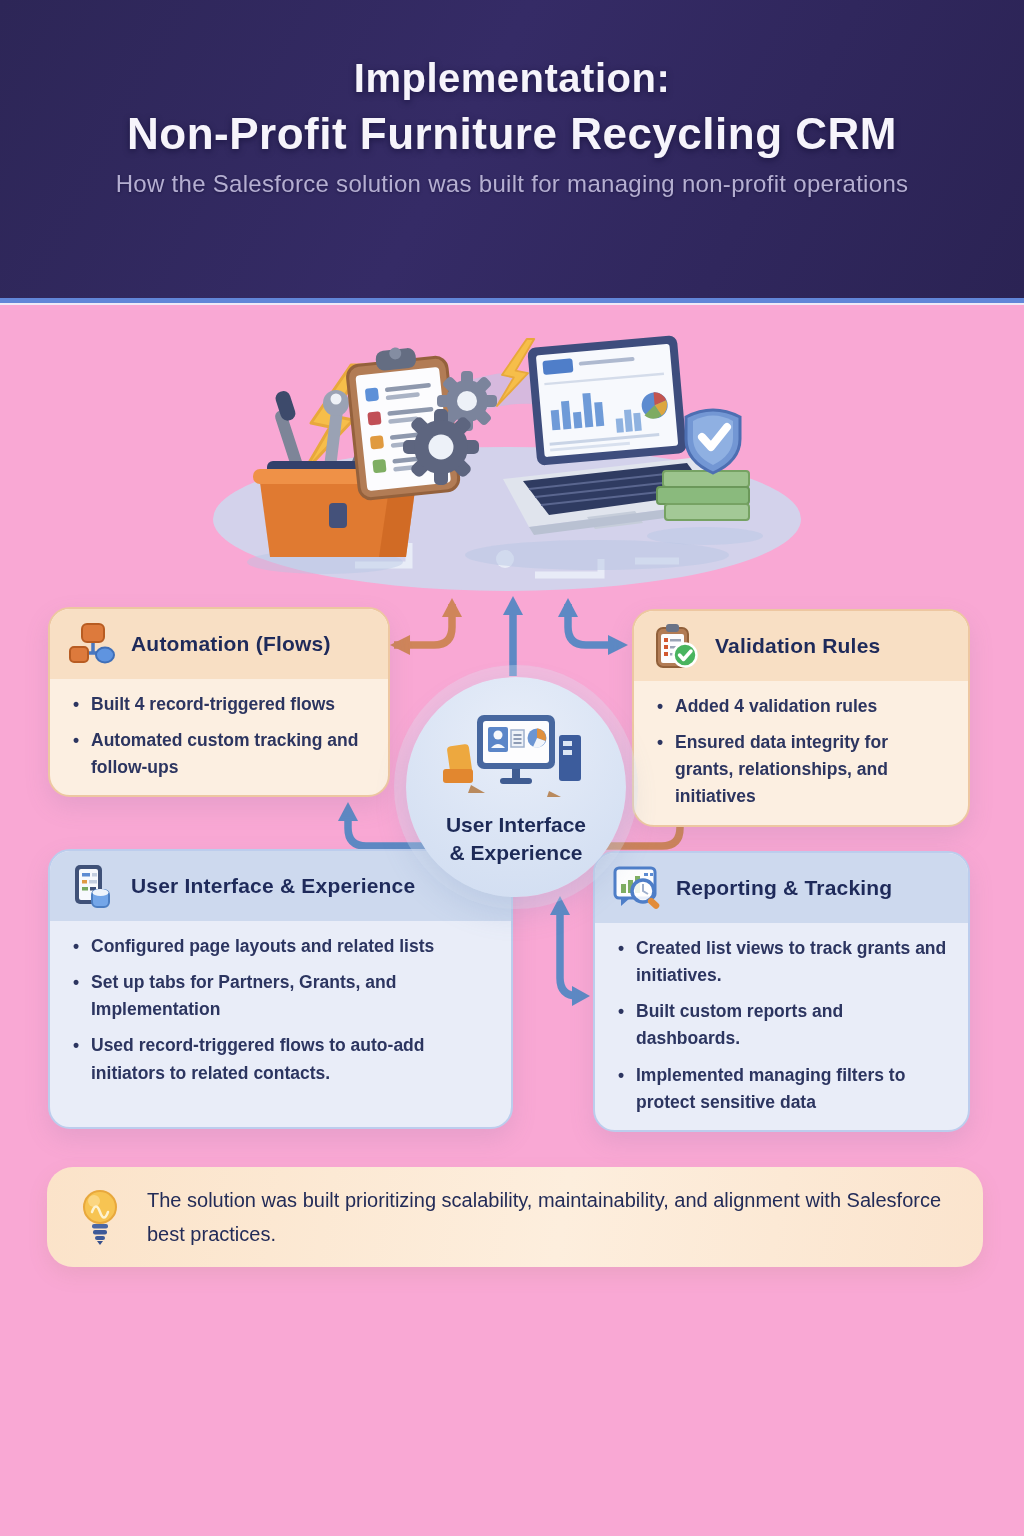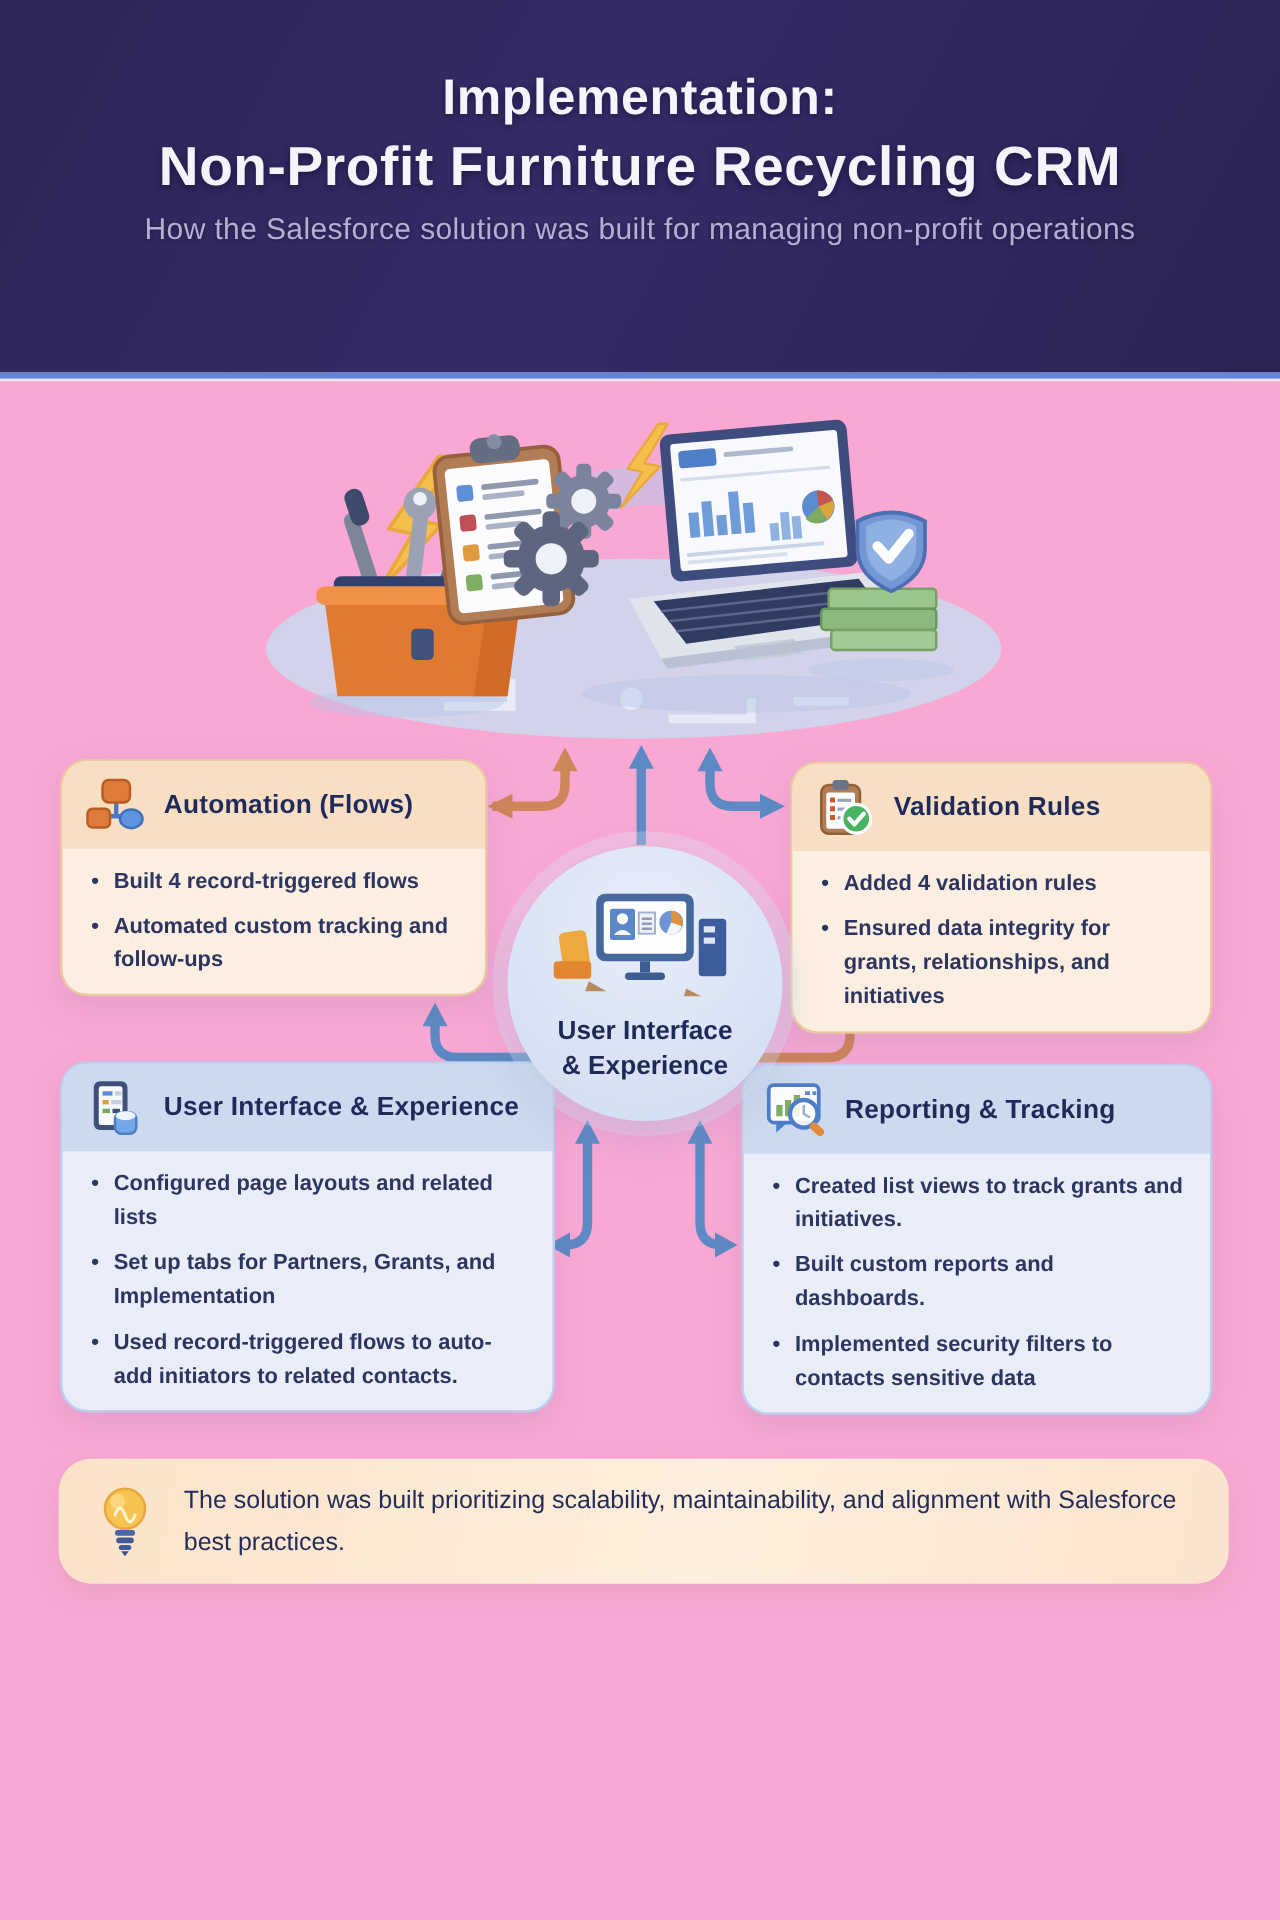--- a/index.html
+++ b/index.html
@@ -33,21 +33,21 @@
   .card-head{display:flex;align-items:center;gap:15px;padding:11px 18px;border-radius:20px 20px 0 0;}
   .card-orange .card-head{background:#f8dfc4;}
   .card-blue .card-head{background:#cdd9ee;}
   .card-head h2{font-size:21px;font-weight:bold;color:#1e2a5a;margin:0;letter-spacing:.2px;text-align:center;}
   .card ul{margin:12px 0 14px;padding:0 20px 0 16px;list-style:none;}
   .card li{position:relative;padding-left:25px;margin:9px 0;font-size:17.5px;line-height:1.55;color:#2c3560;font-weight:bold;}
   .card li::before{content:"\2022";position:absolute;left:7px;top:0;color:#2c3560;}
 
   .card-automation{left:48px;top:607px;width:342px;min-height:184px;}
   .card-validation{left:632px;top:609px;width:338px;min-height:180px;}
-  .card-ui{left:48px;top:849px;width:396px;min-height:280px;}
+  .card-ui{left:48px;top:849px;width:465px;min-height:280px;}
   .card-reporting{left:593px;top:851px;width:377px;min-height:256px;border-radius:22px;}
 
   
   .hub{position:absolute;left:406px;top:677px;width:220px;height:220px;border-radius:50%;
        background:radial-gradient(circle at 50% 28%,#e8eef9 0%,#d6e1f3 70%,#cfdcf1 100%);
        box-shadow:0 14px 32px rgba(100,130,180,.20),0 0 0 12px rgba(222,231,246,.30);
        display:flex;flex-direction:column;align-items:center;justify-content:center;
        text-align:center;z-index:6;}
   .hub-label{font-size:21px;font-weight:bold;color:#1d2a57;line-height:1.35;margin-top:4px;}
 
@@ -352,21 +352,21 @@
           <path d="M8 34 v8 l9 -8 Z" fill="#4e7ec8"></path>
           <circle cx="30" cy="27" r="11" fill="rgba(255,255,255,0.88)" stroke="#4e7ec8" stroke-width="3.5"></circle>
           <path d="M30 20 V27 L35 30" stroke="#9fb0cc" stroke-width="2" fill="none"></path>
           <rect x="37" y="33" width="13" height="6.5" rx="3.2" fill="#e28c3a" transform="rotate(42 38 34)"></rect>
         </svg>
         <h2>Reporting &amp; Tracking</h2>
       </div>
       <ul>
           <li>Created list views to track grants and initiatives.</li>
           <li>Built custom reports and dashboards.</li>
-          <li>Implemented security filters to contacts sensitive data</li>
+          <li>Implemented managing filters to protect sensitive data</li>
         </ul>
     </article>
 
     <aside class="note">
       <svg class="icon" width="46" height="58" viewBox="0 0 44 58">
         <circle cx="22" cy="19" r="16" fill="#f7c452" stroke="#e8a83c" stroke-width="2"></circle>
         <circle cx="16" cy="13" r="6" fill="#fbd98a" opacity="0.85"></circle>
         <path d="M14 24 q4 -11 8 0 t8 0" stroke="#fdf3d2" stroke-width="2.5" fill="none" stroke-linecap="round"></path>
         <rect x="14" y="36" width="16" height="4.5" rx="2" fill="#4a66a4"></rect>
         <rect x="15" y="42" width="14" height="4.5" rx="2" fill="#3e5a98"></rect>

